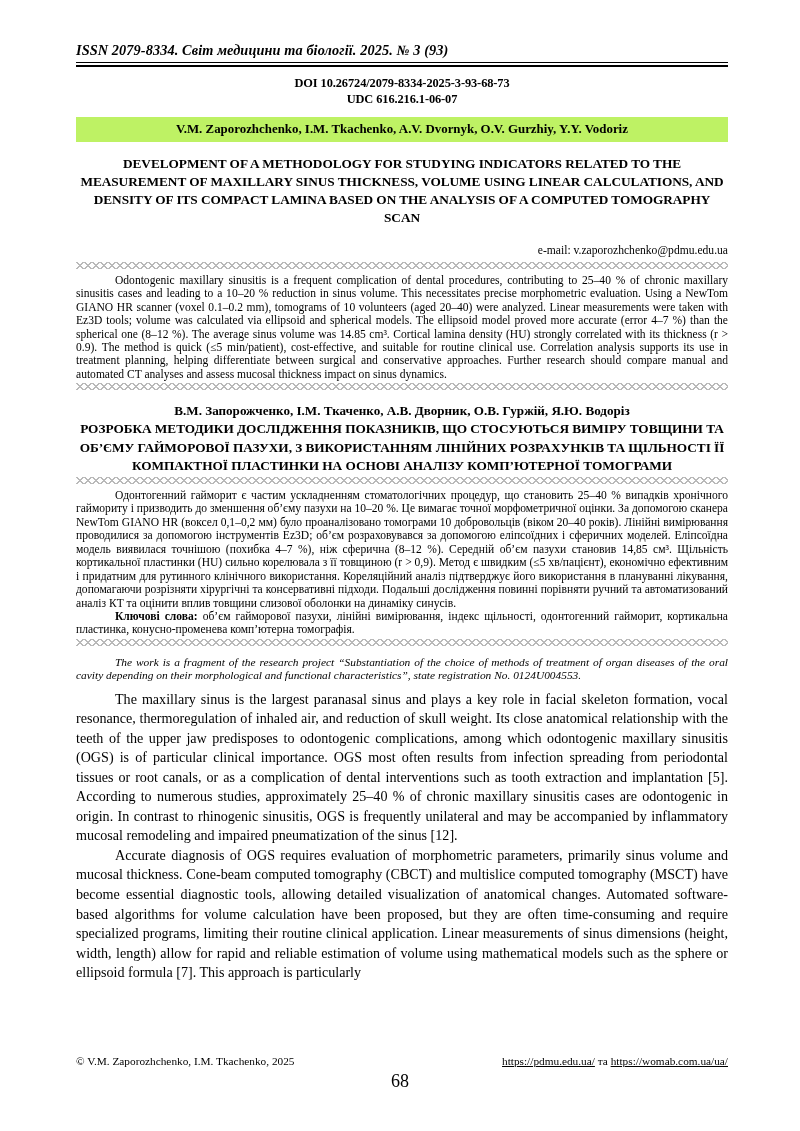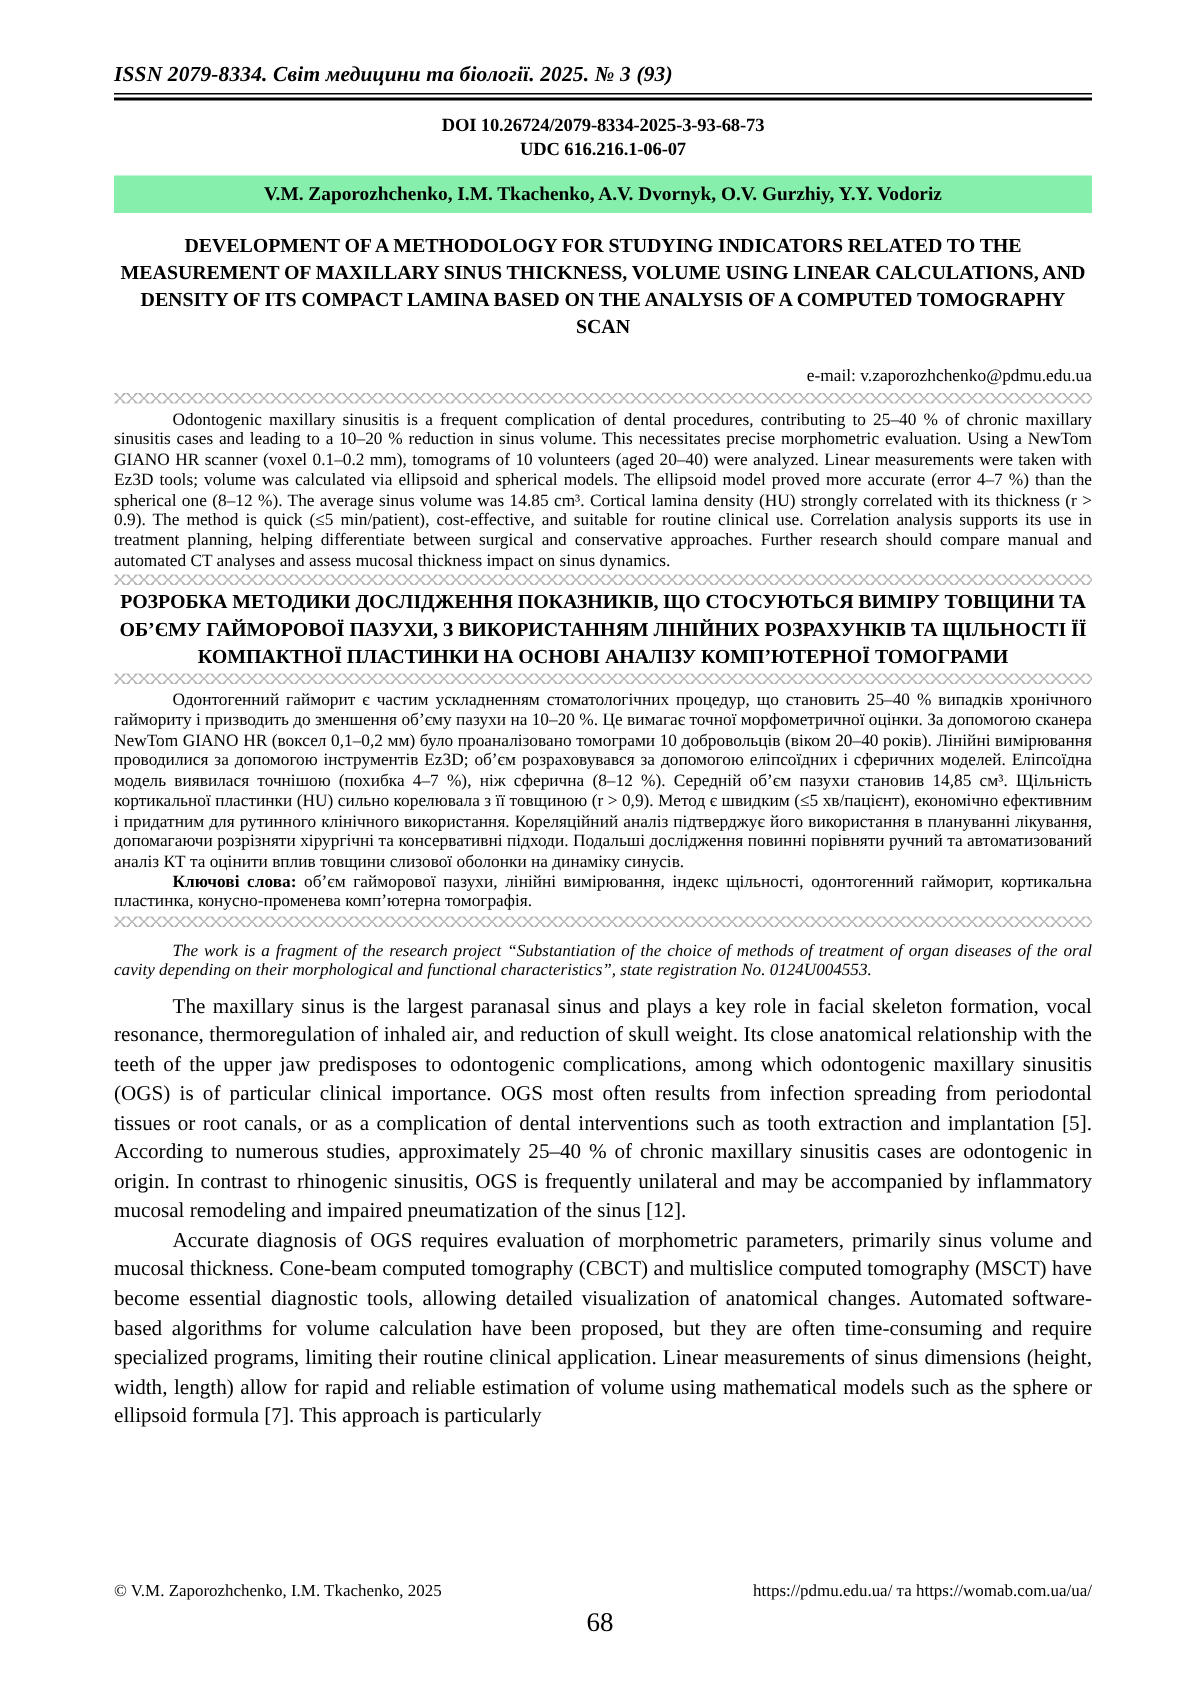--- a/index.html
+++ b/index.html
@@ -49,21 +49,21 @@
   .doi-line {
     font-weight: bold;
     font-size: 12.4px;
     line-height: 15.5px;
     letter-spacing: -0.1px;
     text-align: center;
   }
 
   
   .author-band {
-    background: #86efac;
+    background: #bef264;
     text-align: center;
     font-weight: bold;
     font-size: 12.9px;
     line-height: 16.5px;
     padding: 4px 0 4px 0;
     margin-top: 10px;
   }
   .affil {
     font-weight: bold;
   }
@@ -161,20 +161,21 @@
   }
   .footer-row {
     display: flex;
     justify-content: space-between;
     align-items: flex-start;
   }
   .copyright { white-space: nowrap; }
   .footer-links a,
   .footer-links .lnk {
     color: #000;
+    text-decoration: underline;
   }
   .footer-links .sep { text-decoration: none; }
   .page-number {
     position: absolute;
     left: 0;
     top: 1071px;
     width: 800px;
     text-align: center;
     font-size: 18px;
   }
@@ -199,20 +200,21 @@
 
     <div class="email">e-mail: v.zaporozhchenko@pdmu.edu.ua</div>
 
     <div class="zigzag"></div>
 
     <div class="abstract">Odontogenic maxillary sinusitis is a frequent complication of dental procedures, contributing to 25–40 % of chronic maxillary sinusitis cases and leading to a 10–20 % reduction in sinus volume. This necessitates precise morphometric evaluation. Using a NewTom GIANO HR scanner (voxel 0.1–0.2 mm), tomograms of 10 volunteers (aged 20–40) were analyzed. Linear measurements were taken with Ez3D tools; volume was calculated via ellipsoid and spherical models. The ellipsoid model proved more accurate (error 4–7 %) than the spherical one (8–12 %). The average sinus volume was 14.85 cm³. Cortical lamina density (HU) strongly correlated with its thickness (r &gt; 0.9). The method is quick (≤5 min/patient), cost-effective, and suitable for routine clinical use. Correlation analysis supports its use in treatment planning, helping differentiate between surgical and conservative approaches. Further research should compare manual and automated CT analyses and assess mucosal thickness impact on sinus dynamics.</div>
 
 
     <div class="zigzag"></div>
 
+    <div class="ua-authors">В.М. Запорожченко, І.М. Ткаченко, А.В. Дворник, О.В. Гуржій, Я.Ю. Водоріз</div>
     <div class="ua-title">РОЗРОБКА МЕТОДИКИ ДОСЛІДЖЕННЯ ПОКАЗНИКІВ, ЩО СТОСУЮТЬСЯ ВИМІРУ ТОВЩИНИ ТА ОБ’ЄМУ ГАЙМОРОВОЇ ПАЗУХИ, З ВИКОРИСТАННЯМ ЛІНІЙНИХ РОЗРАХУНКІВ ТА ЩІЛЬНОСТІ ЇЇ КОМПАКТНОЇ ПЛАСТИНКИ НА ОСНОВІ АНАЛІЗУ КОМП’ЮТЕРНОЇ ТОМОГРАМИ</div>
 
     <div class="zigzag"></div>
 
     <div class="abstract">Одонтогенний гайморит є частим ускладненням стоматологічних процедур, що становить 25–40 % випадків хронічного гаймориту і призводить до зменшення об’єму пазухи на 10–20 %. Це вимагає точної морфометричної оцінки. За допомогою сканера NewTom GIANO HR (воксел 0,1–0,2 мм) було проаналізовано томограми 10 добровольців (віком 20–40 років). Лінійні вимірювання проводилися за допомогою інструментів Ez3D; об’єм розраховувався за допомогою еліпсоїдних і сферичних моделей. Еліпсоїдна модель виявилася точнішою (похибка 4–7 %), ніж сферична (8–12 %). Середній об’єм пазухи становив 14,85 см³. Щільність кортикальної пластинки (HU) сильно корелювала з її товщиною (r &gt; 0,9). Метод є швидким (≤5 хв/пацієнт), економічно ефективним і придатним для рутинного клінічного використання. Кореляційний аналіз підтверджує його використання в плануванні лікування, допомагаючи розрізняти хірургічні та консервативні підходи. Подальші дослідження повинні порівняти ручний та автоматизований аналіз КТ та оцінити вплив товщини слизової оболонки на динаміку синусів.</div>
 
     <div class="kw"><b>Ключові слова:</b> <span>об’єм гайморової пазухи, лінійні вимірювання, індекс щільності, одонтогенний гайморит, кортикальна пластинка, конусно-променева комп’ютерна томографія.</span></div>
 
     <div class="zigzag"></div>
 

